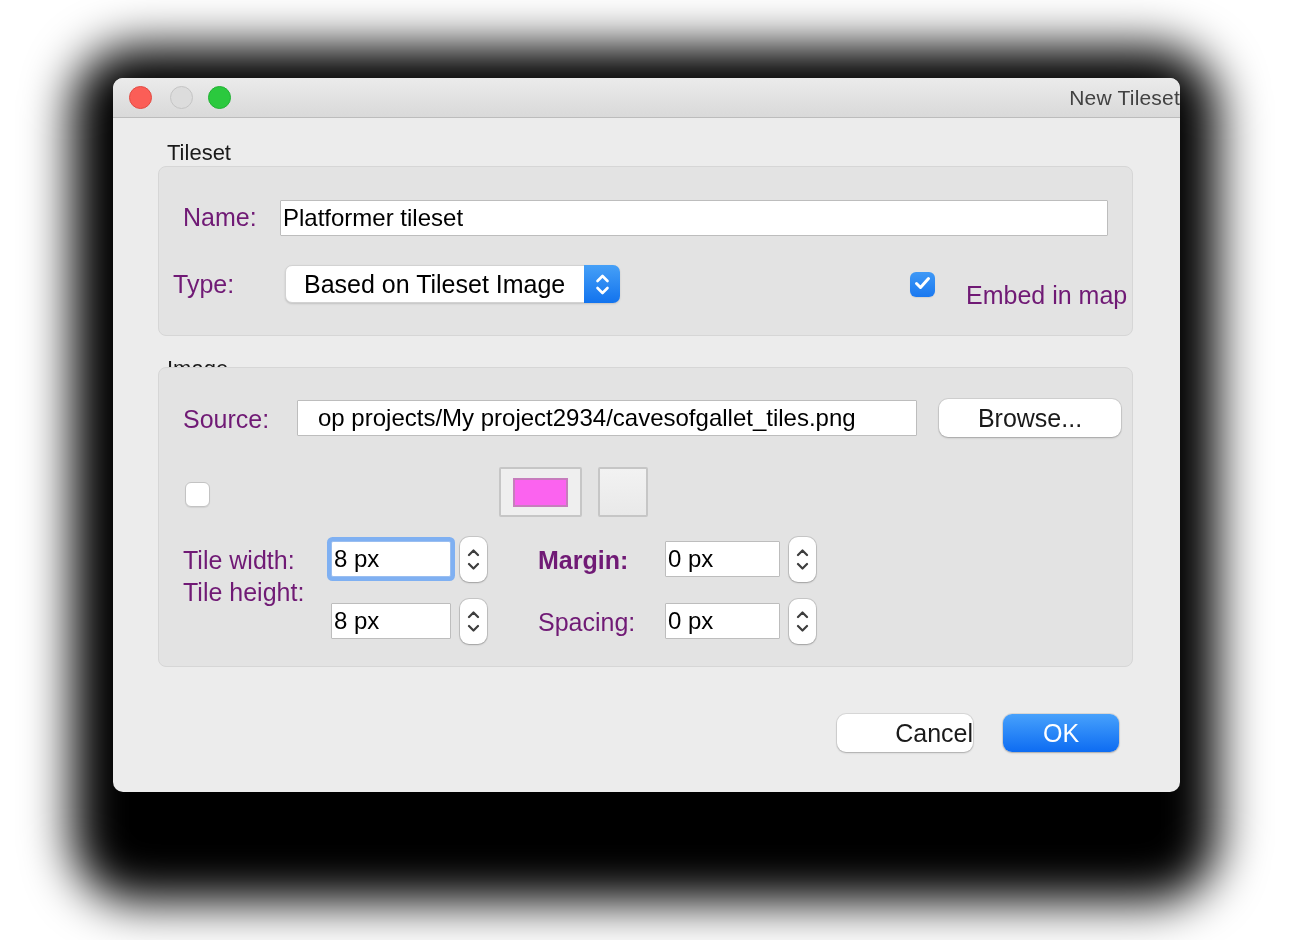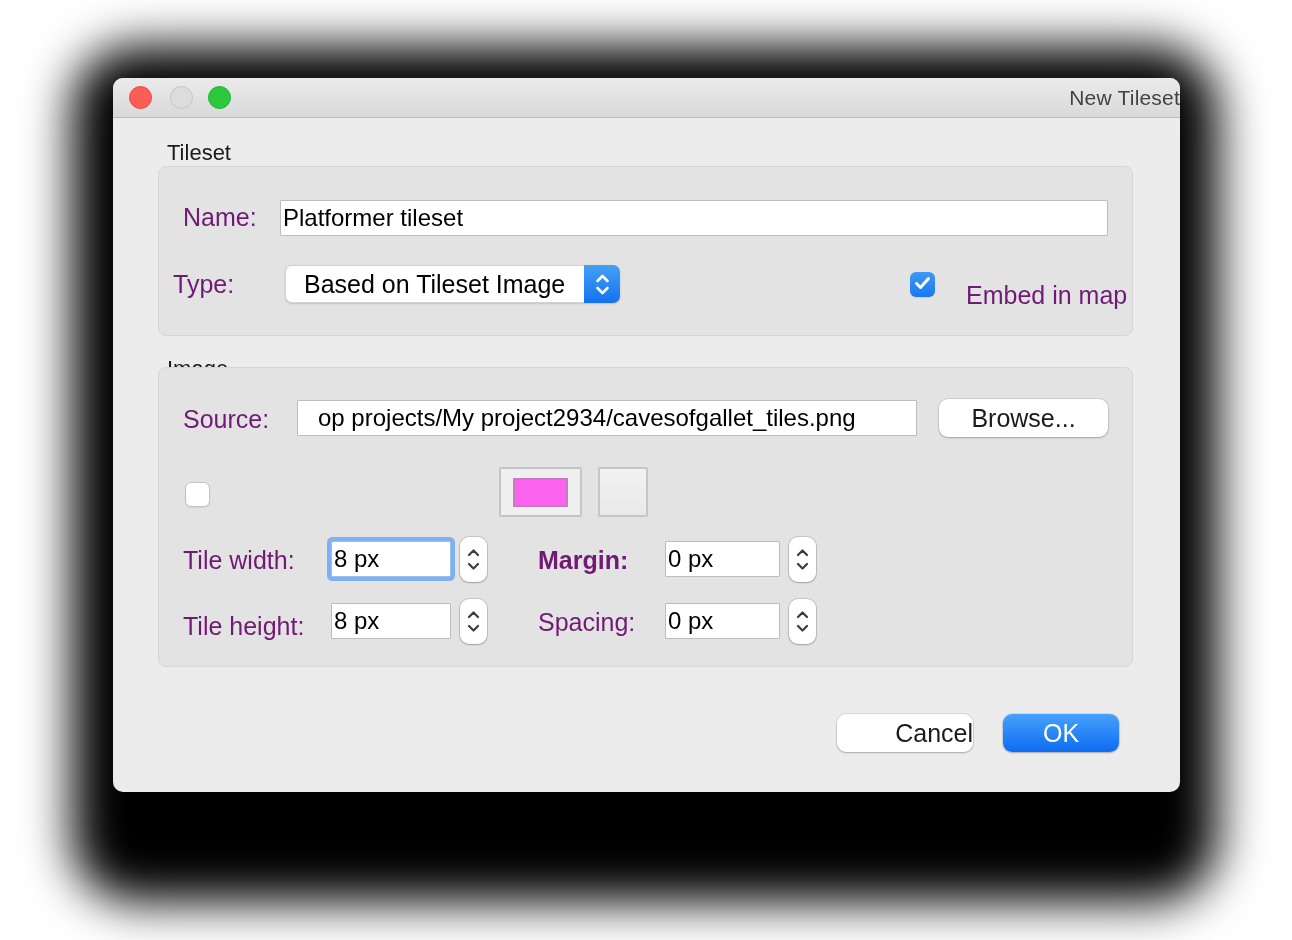--- a/index.html
+++ b/index.html
@@ -76,21 +76,21 @@
   .checkbox.checked {
     background:linear-gradient(#3f99f6,#1a78f0); border:none;
   }
   .checkbox.checked svg { display:block; margin:4px auto 0; }
   
   .btn {
     position:absolute; height:38px; border:none; border-radius:9px;
     background:#ffffff; box-shadow:0 0 0 1px rgba(0,0,0,.08), 0 1px 2px rgba(0,0,0,.22);
     font-family:inherit; font-size:25px; color:#1a1a1a; cursor:default;
   }
-  .btn-browse { left:826px; top:321px; width:169px; }
+  .btn-browse { left:826px; top:321px; width:182px; }
   .btn-cancel { left:724px; top:636px; width:136px;text-align:right; }
   .btn-ok {
     left:890px; top:636px; width:116px;
     background:linear-gradient(#47a1fc,#0d6cf2); color:#ffffff;
   }
   
   .swatch-btn {
     position:absolute; background:#efefef; border:2px solid #c6c6c6; border-radius:2px;
     display:flex; align-items:center; justify-content:center;
   }
@@ -181,21 +181,21 @@
   <input class="text-input" style="left: 552px; top: 463px; width: 115px;" value="0 px">
   <div class="stepper" style="left:676px; top:459px;">
     <svg width="13" height="8" viewBox="0 0 13 8">
         <path d="M2 6 L6.5 1.5 L11 6" fill="none" stroke="#3d3d3d" stroke-width="2.2" stroke-linecap="round" stroke-linejoin="round"></path>
       </svg>
     <svg width="13" height="8" viewBox="0 0 13 8">
         <path d="M2 2 L6.5 6.5 L11 2" fill="none" stroke="#3d3d3d" stroke-width="2.2" stroke-linecap="round" stroke-linejoin="round"></path>
       </svg>
   </div>
 
-  <div class="field-label" style="left:70px; top:534px;">Tile height:</div>
+  <div class="field-label" style="left:70px; top:500px;">Tile height:</div>
   <input class="text-input spin-input" style="left: 218px; top: 525px;" value="8 px">
   <div class="stepper" style="left:347px; top:521px;">
     <svg width="13" height="8" viewBox="0 0 13 8">
         <path d="M2 6 L6.5 1.5 L11 6" fill="none" stroke="#3d3d3d" stroke-width="2.2" stroke-linecap="round" stroke-linejoin="round"></path>
       </svg>
     <svg width="13" height="8" viewBox="0 0 13 8">
         <path d="M2 2 L6.5 6.5 L11 2" fill="none" stroke="#3d3d3d" stroke-width="2.2" stroke-linecap="round" stroke-linejoin="round"></path>
       </svg>
   </div>
 

